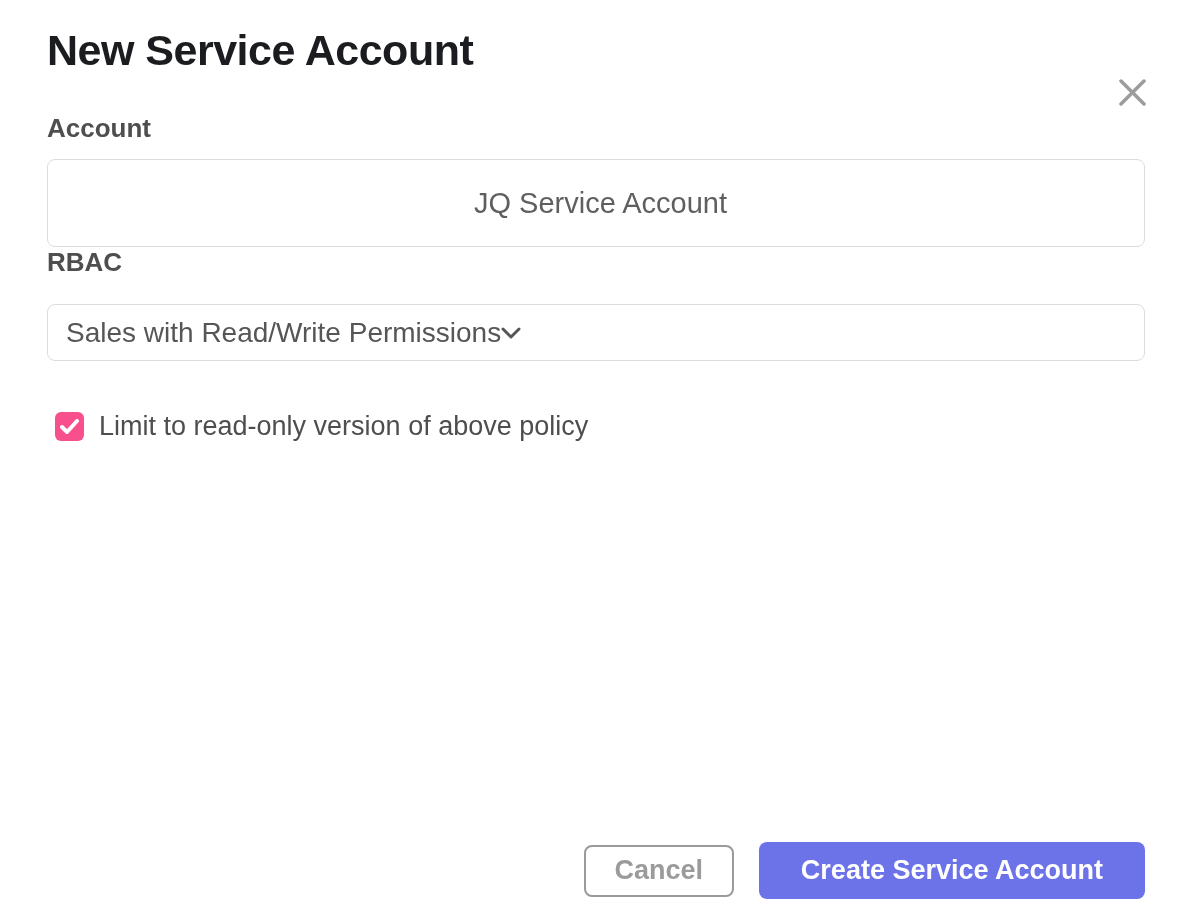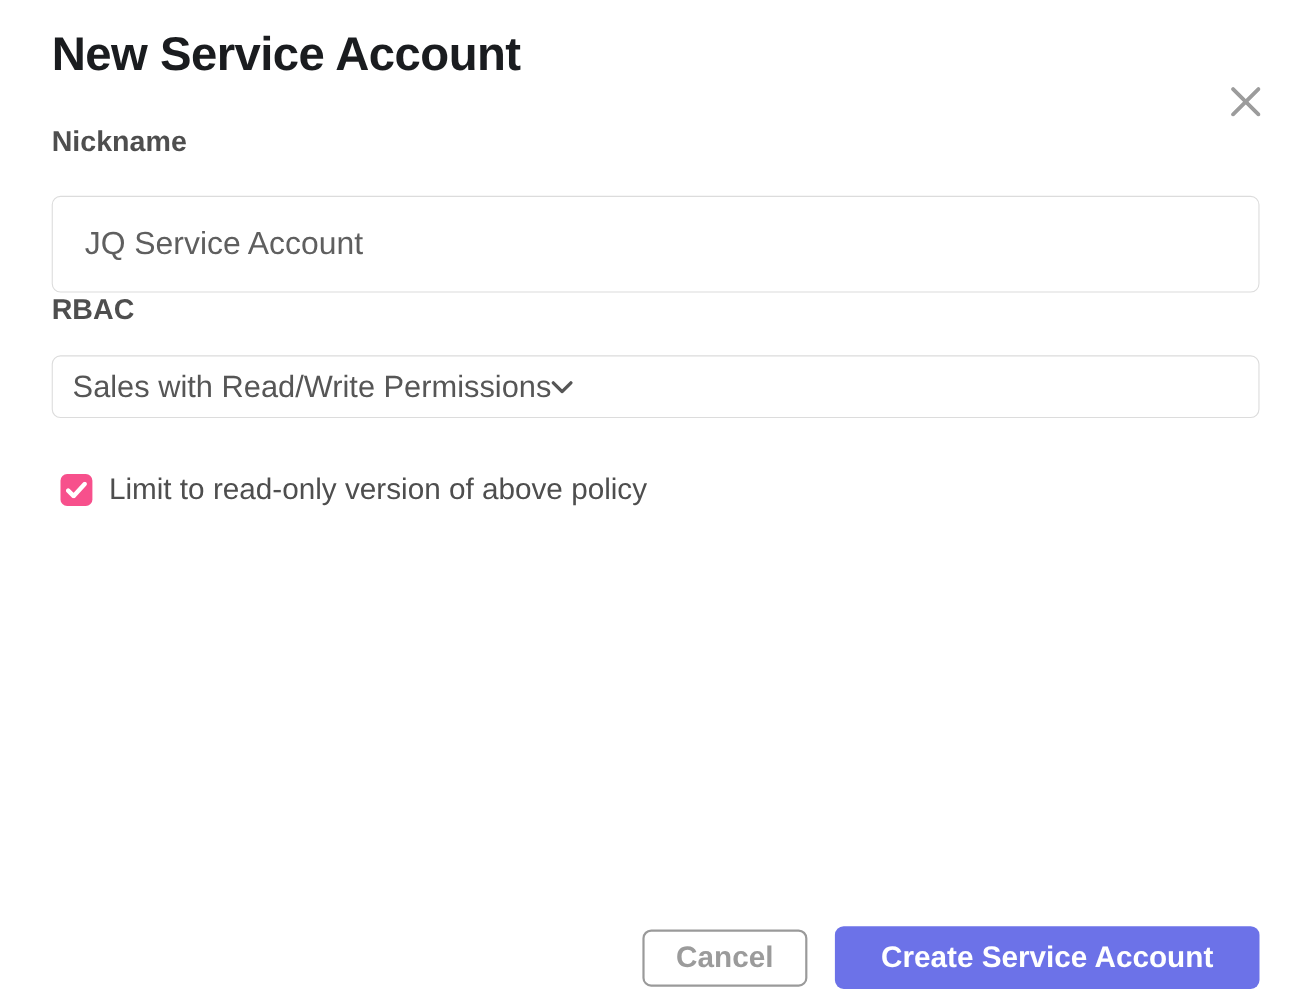--- a/index.html
+++ b/index.html
@@ -45,31 +45,32 @@
     font-size: 26px;
     line-height: 30px;
     font-weight: 700;
     color: var(--text-gray, #4e4e4e);
   }
   .field-label.nickname { margin-top: 39px; }
   .field-label.rbac { }
 
   .text-input {
     display: block;
-    margin-top: 35px;
+    margin-top: 16px;
     width: 100%;
     height: 88px;
     border: 1px solid var(--border-gray, #dcdcdc);
     border-radius: 8px;
     padding: 0 20px 0 29px;
     font-family: "Liberation Sans", sans-serif;
     font-size: 29px;
     color: #5f5f5f;
     background: #ffffff;
     outline: none;
+    text-align: center;
   }
 
   .select-box {
     margin-top: 27px;
     width: 100%;
     height: 57px;
     border: 1px solid var(--border-gray, #dcdcdc);
     border-radius: 8px;
     background: #ffffff;
     display: flex;
@@ -142,21 +143,21 @@
   <h1 class="modal-title">New Service Account</h1>
 
   <button class="close-btn">
     <svg width="27" height="27" viewBox="0 0 27 27">
       <line x1="2" y1="2" x2="25" y2="25" stroke="#9c9c9c" stroke-width="3.5" stroke-linecap="round"></line>
       <line x1="25" y1="2" x2="2" y2="25" stroke="#9c9c9c" stroke-width="3.5" stroke-linecap="round"></line>
     </svg>
   </button>
 
 
-  <label class="field-label nickname">Nickname</label>
+  <label class="field-label nickname">Account</label>
   <input class="text-input" type="text" value="JQ Service Account" style="">
 
   <label class="field-label rbac">RBAC</label>
   <div class="select-box">
     <span class="selected-text">Sales with Read/Write Permissions</span>
     <svg width="20" height="12" viewBox="0 0 20 12">
       <polyline points="2,2 10,10 18,2" fill="none" stroke="#565656" stroke-width="3" stroke-linecap="round" stroke-linejoin="round"></polyline>
     </svg>
   </div>
 

